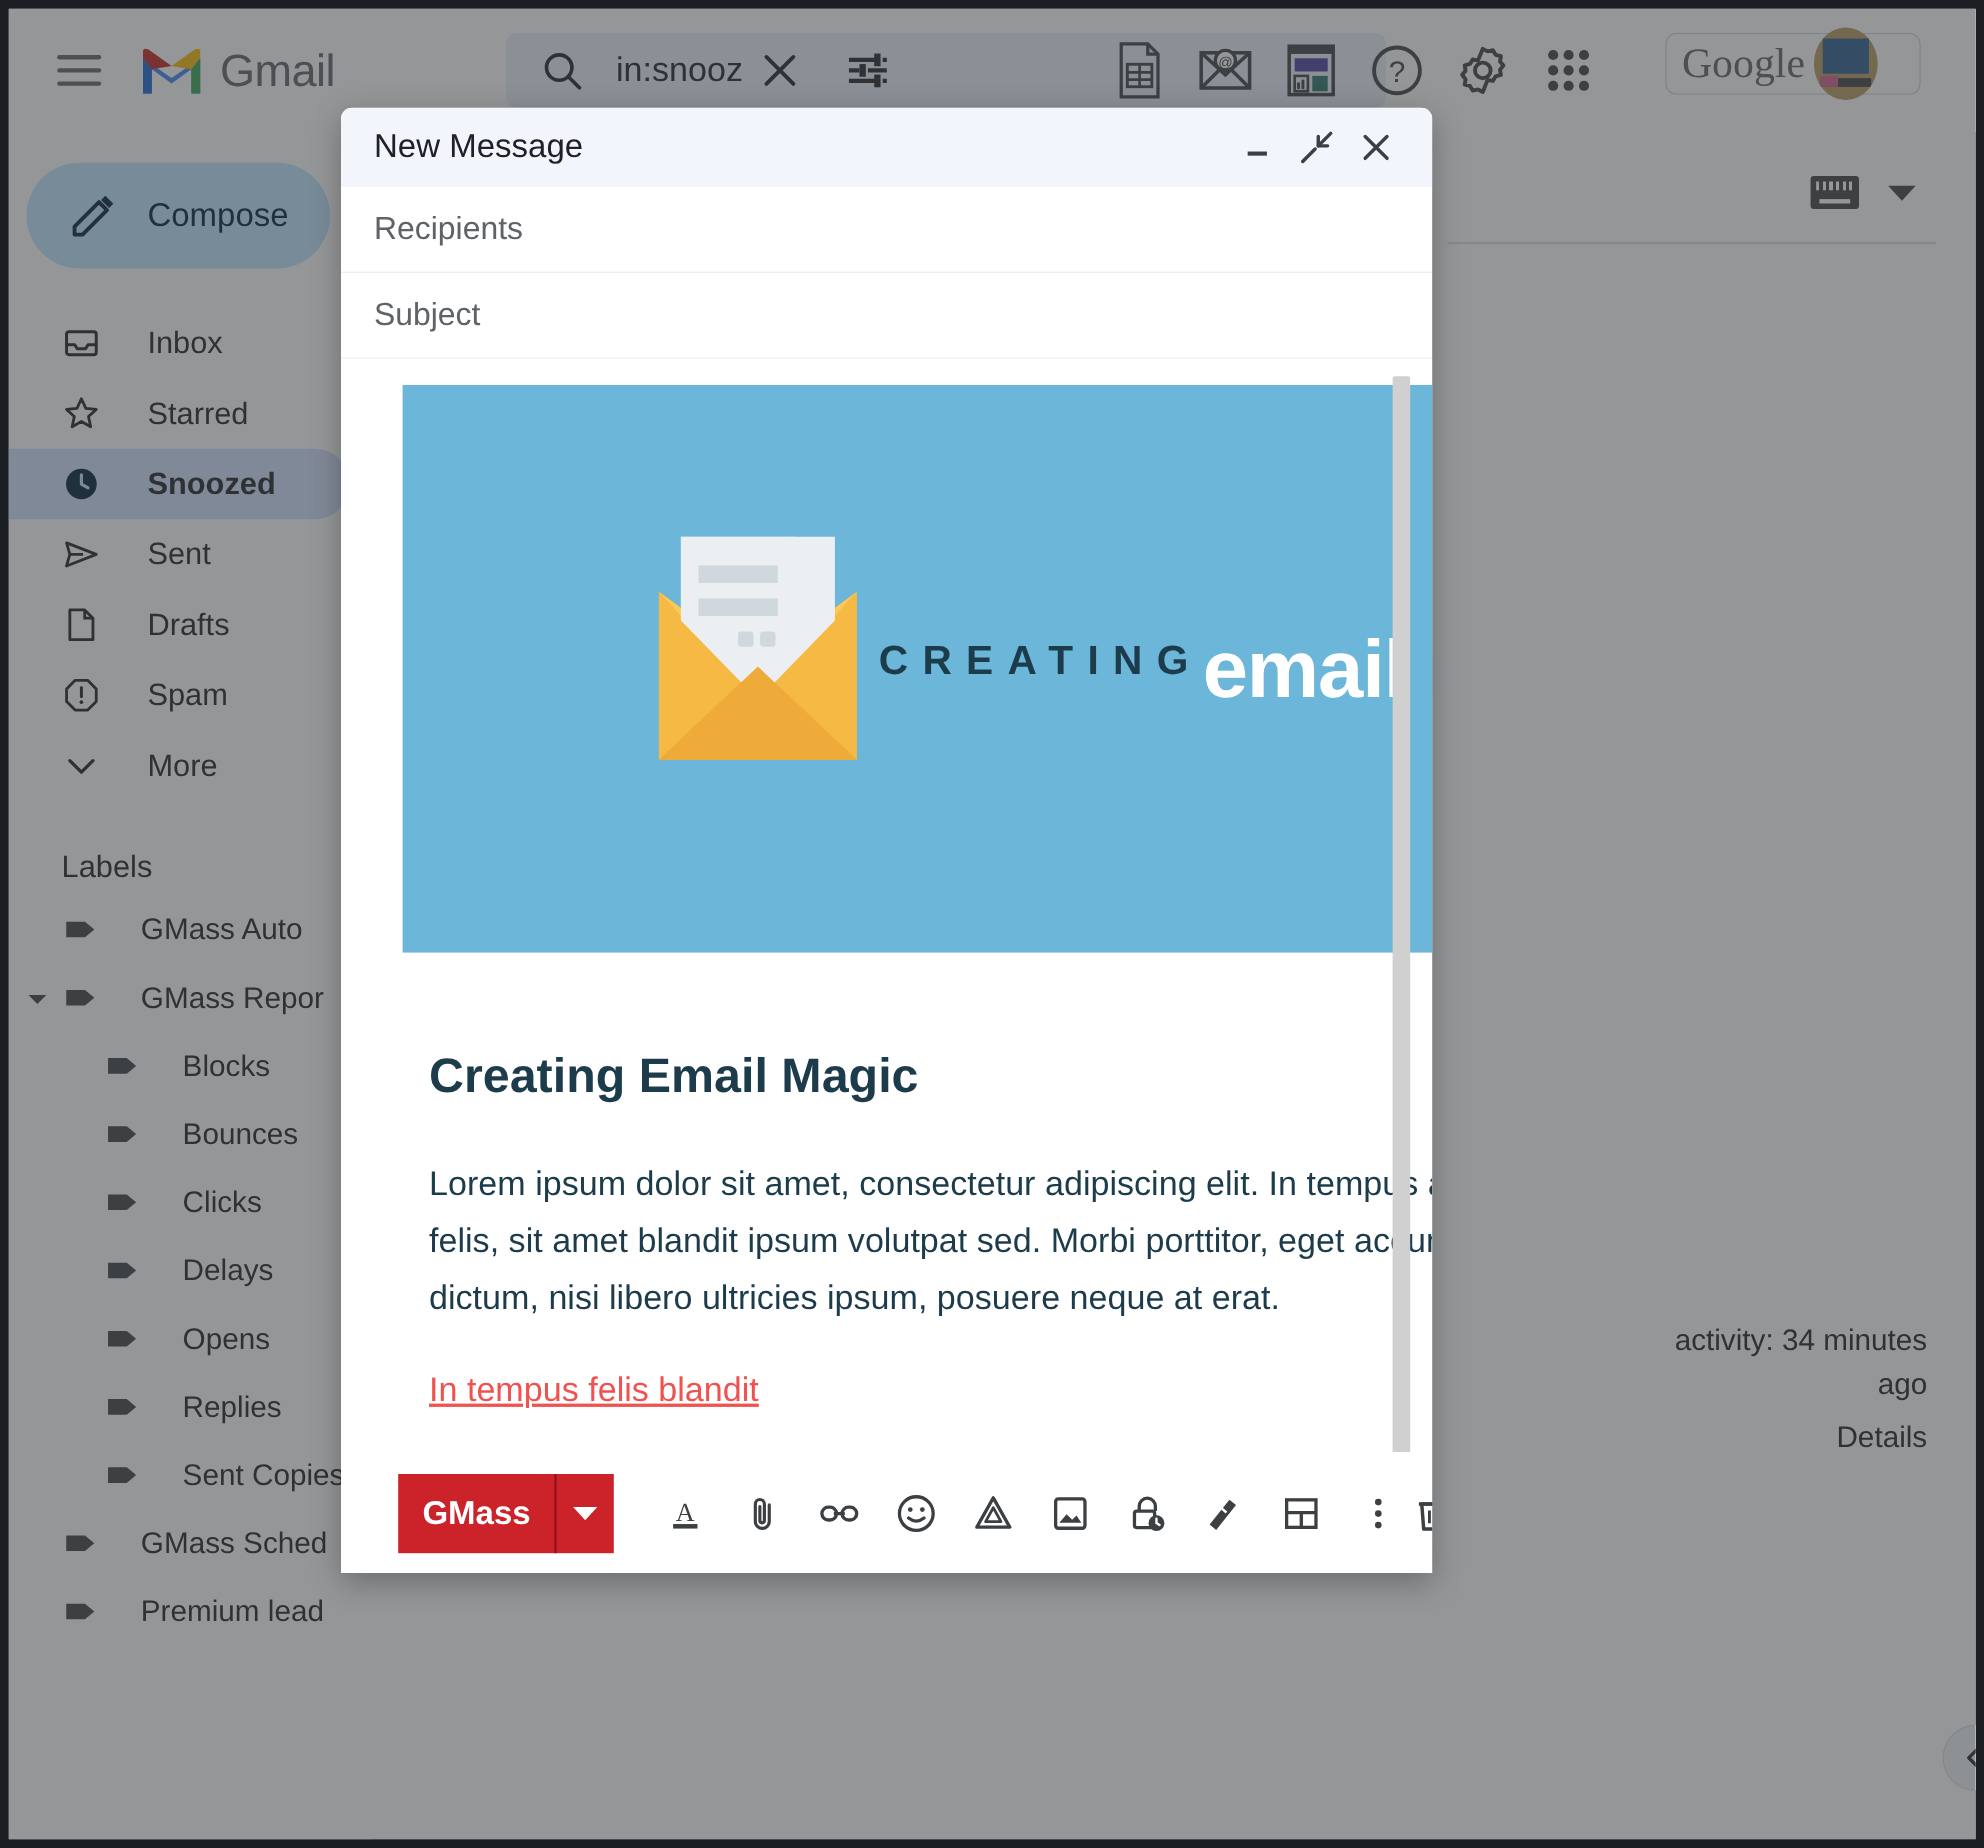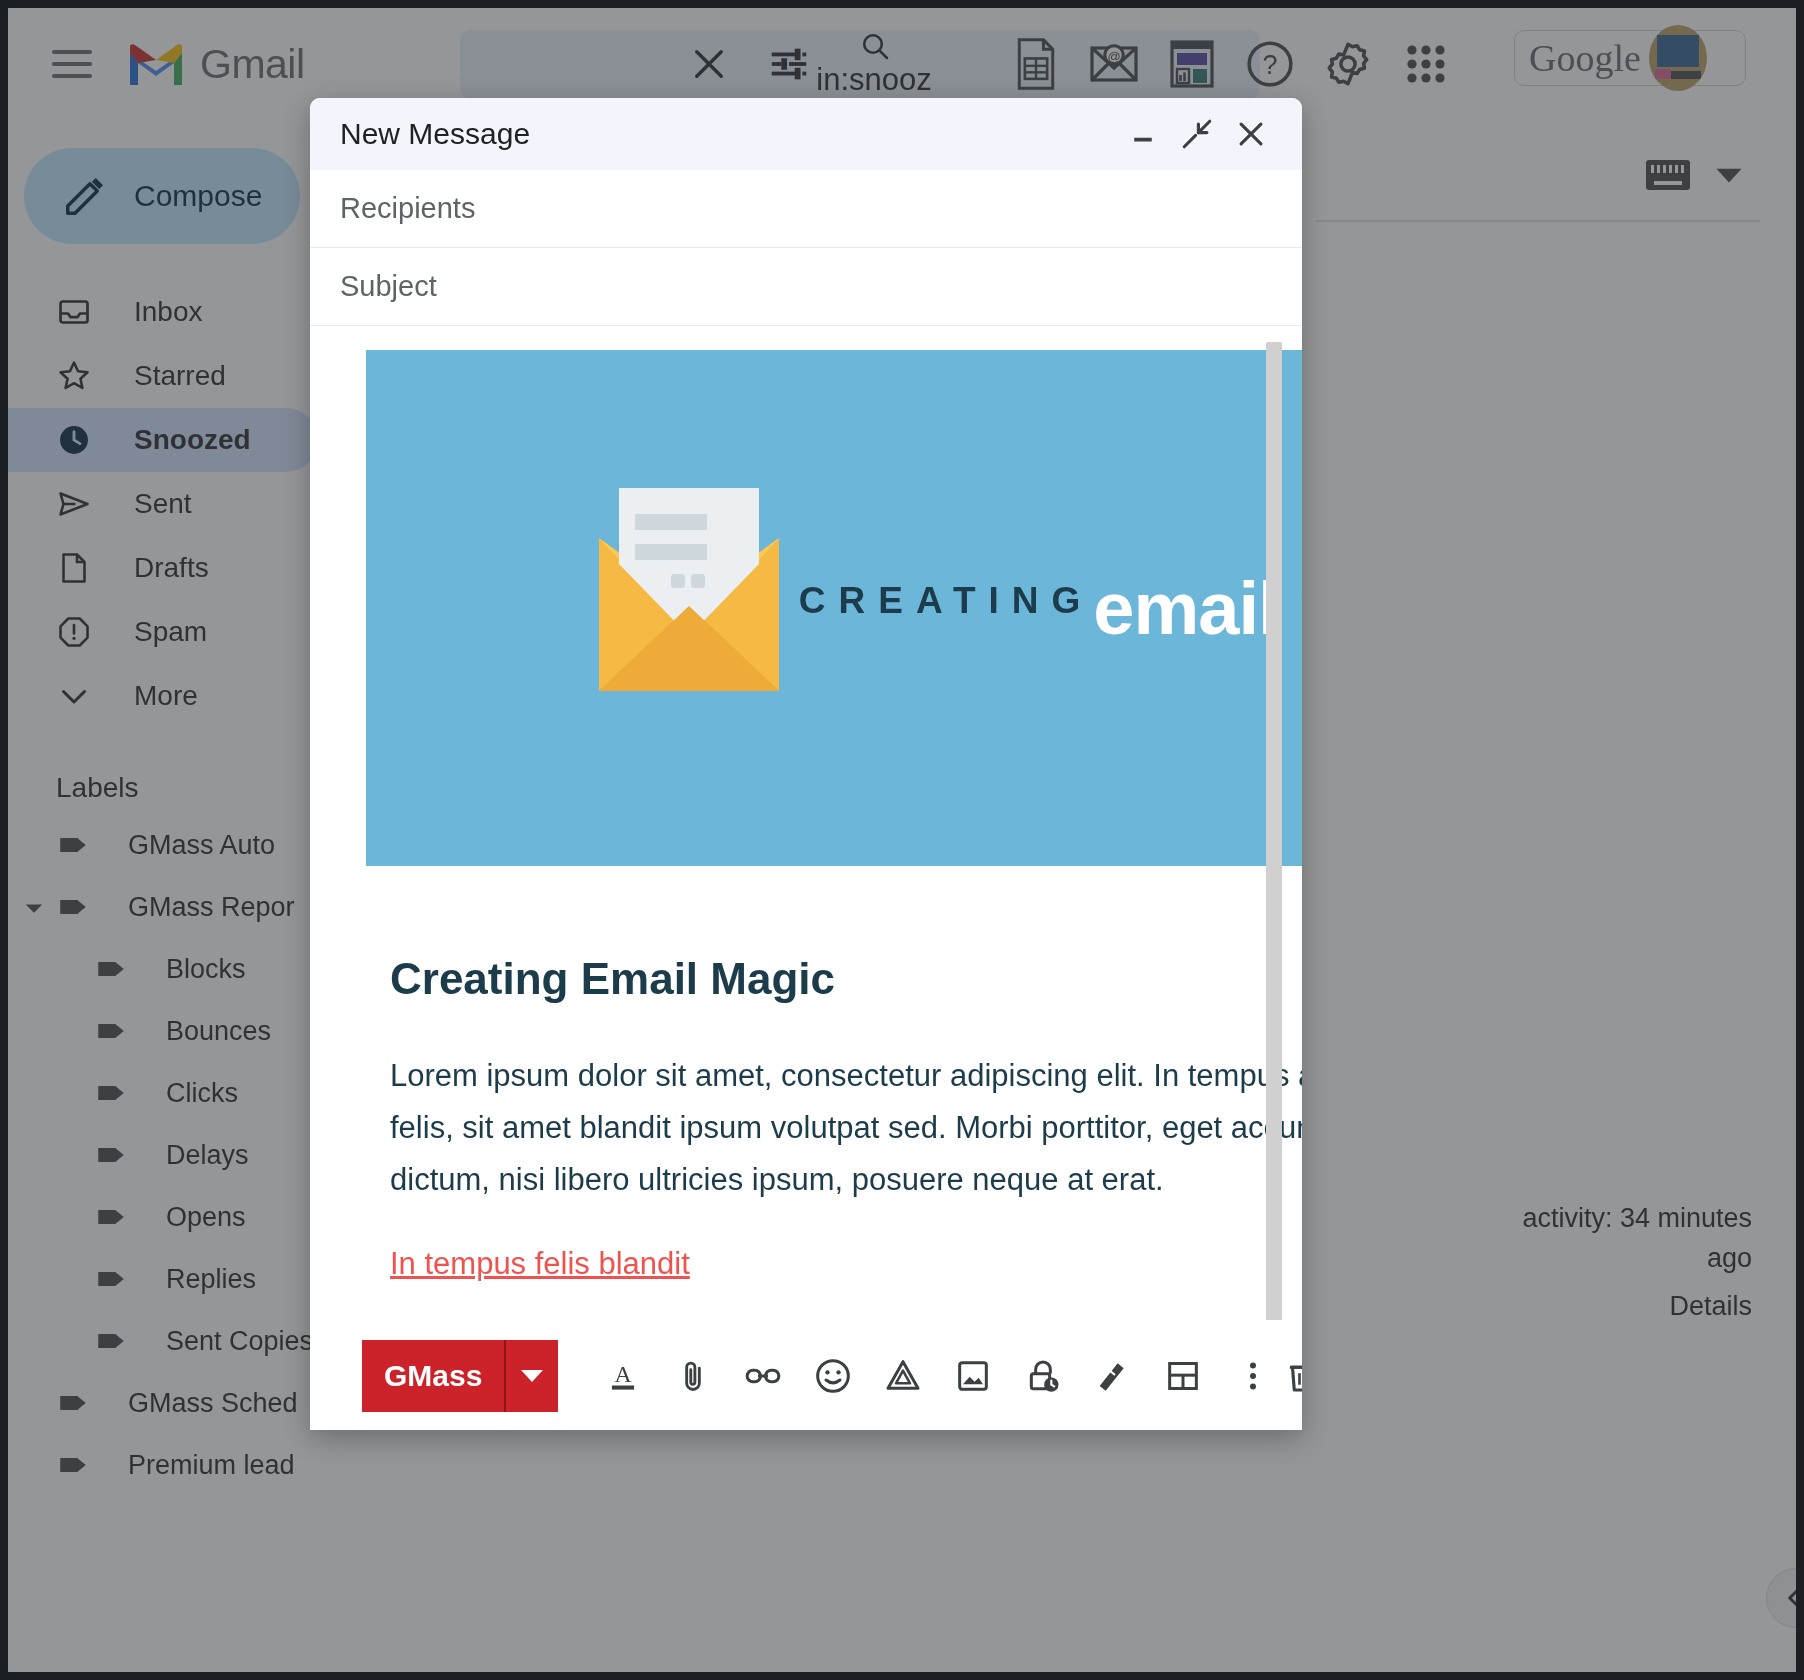--- a/index.html
+++ b/index.html
@@ -45,21 +45,21 @@
   .gmail-logo { display: flex; align-items: center; margin-left: 22px; gap: 14px;}
   .m-mark { width: 60px; height: 46px; }
   .gmail-word {
     font-size: 41px; color: #5f6368; letter-spacing: -0.5px;
     font-family: "Liberation Sans", sans-serif;
   }
   .searchbox {
     position: absolute; left: 452px; top: 22px;
     width: 800px; height: 68px;
     background: #eaf1fb; border-radius: 10px;
-    display: flex; align-items: center; flex-direction: column;
+    display: flex; align-items: center;
   }
   .search-ico { margin-left: 30px; }
   .search-val {
     margin-left: 28px; font-size: 31px; color: #202124;
     font-family: "Liberation Sans", sans-serif;
   }
   .search-clear { position:absolute; left: 228px; top: 14px; }
 
   .top-icons { position: absolute; left: 1000px; top: 26px; display: flex; align-items: center; gap: 22px; }
   .ticon { width: 56px; height: 60px; display:flex; align-items:center; justify-content:center; cursor: pointer;}

